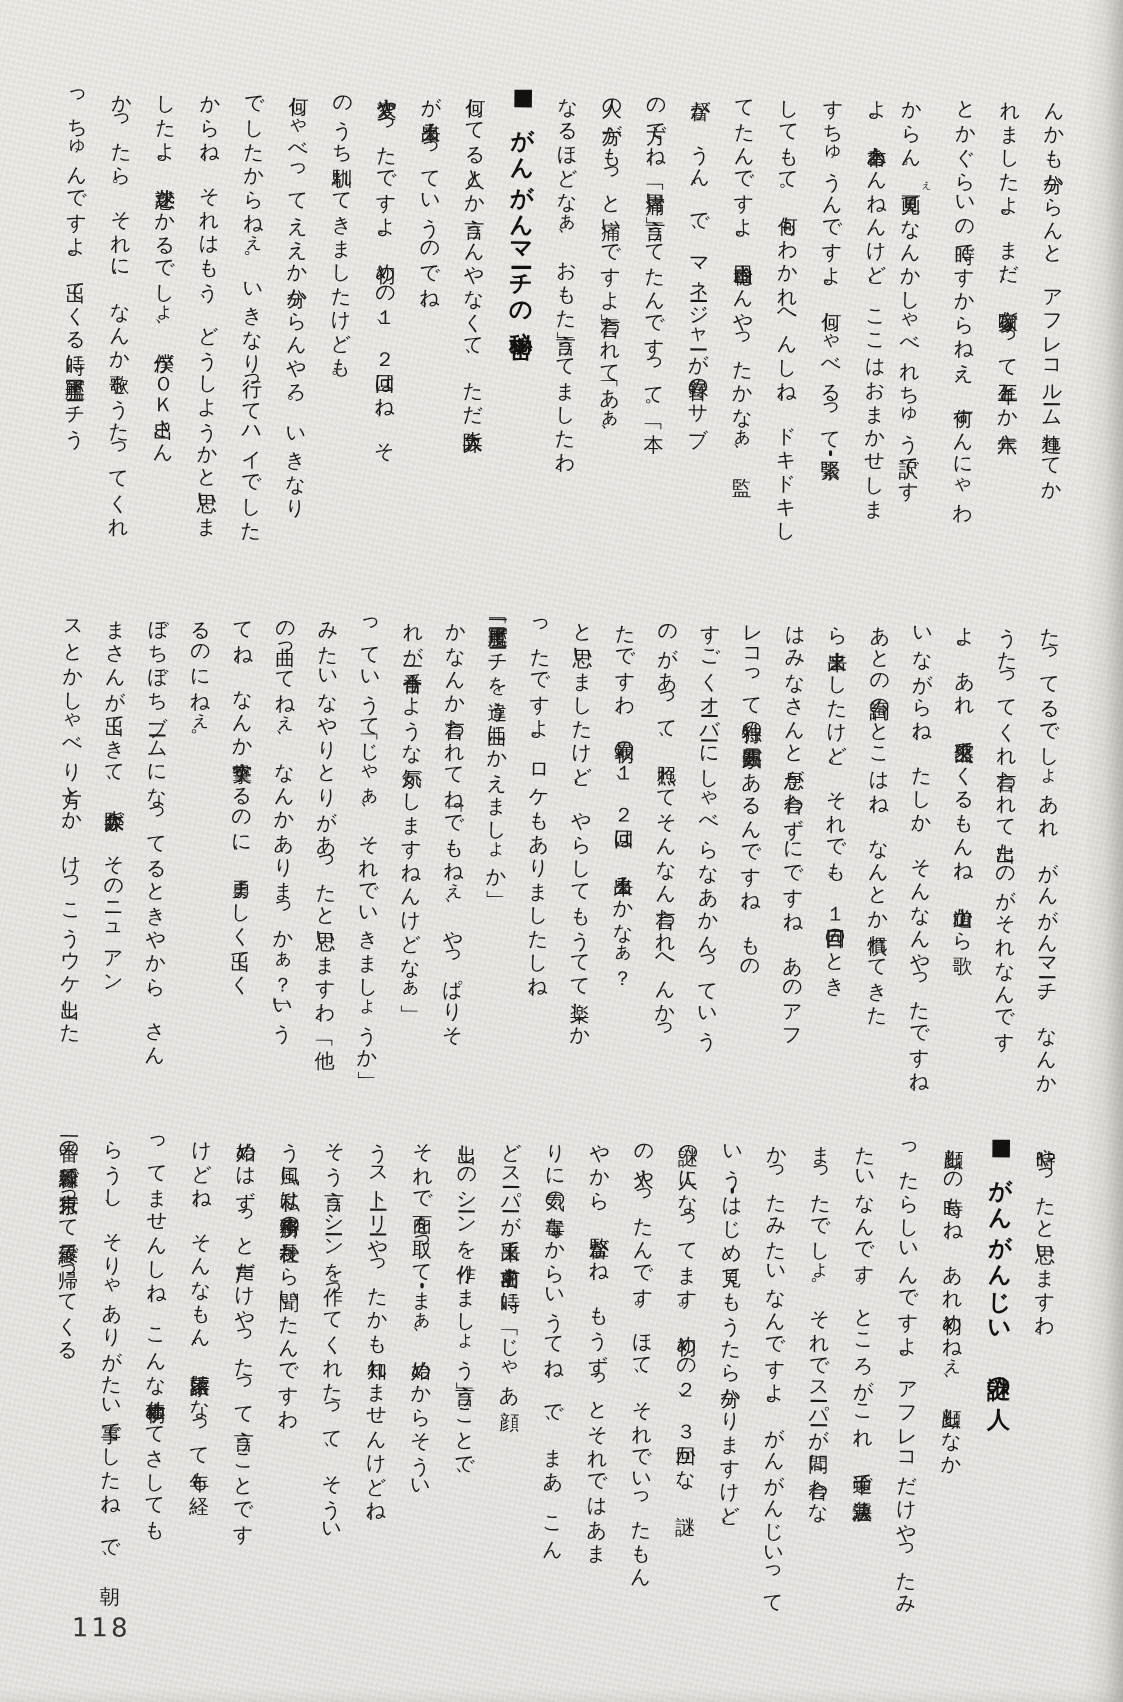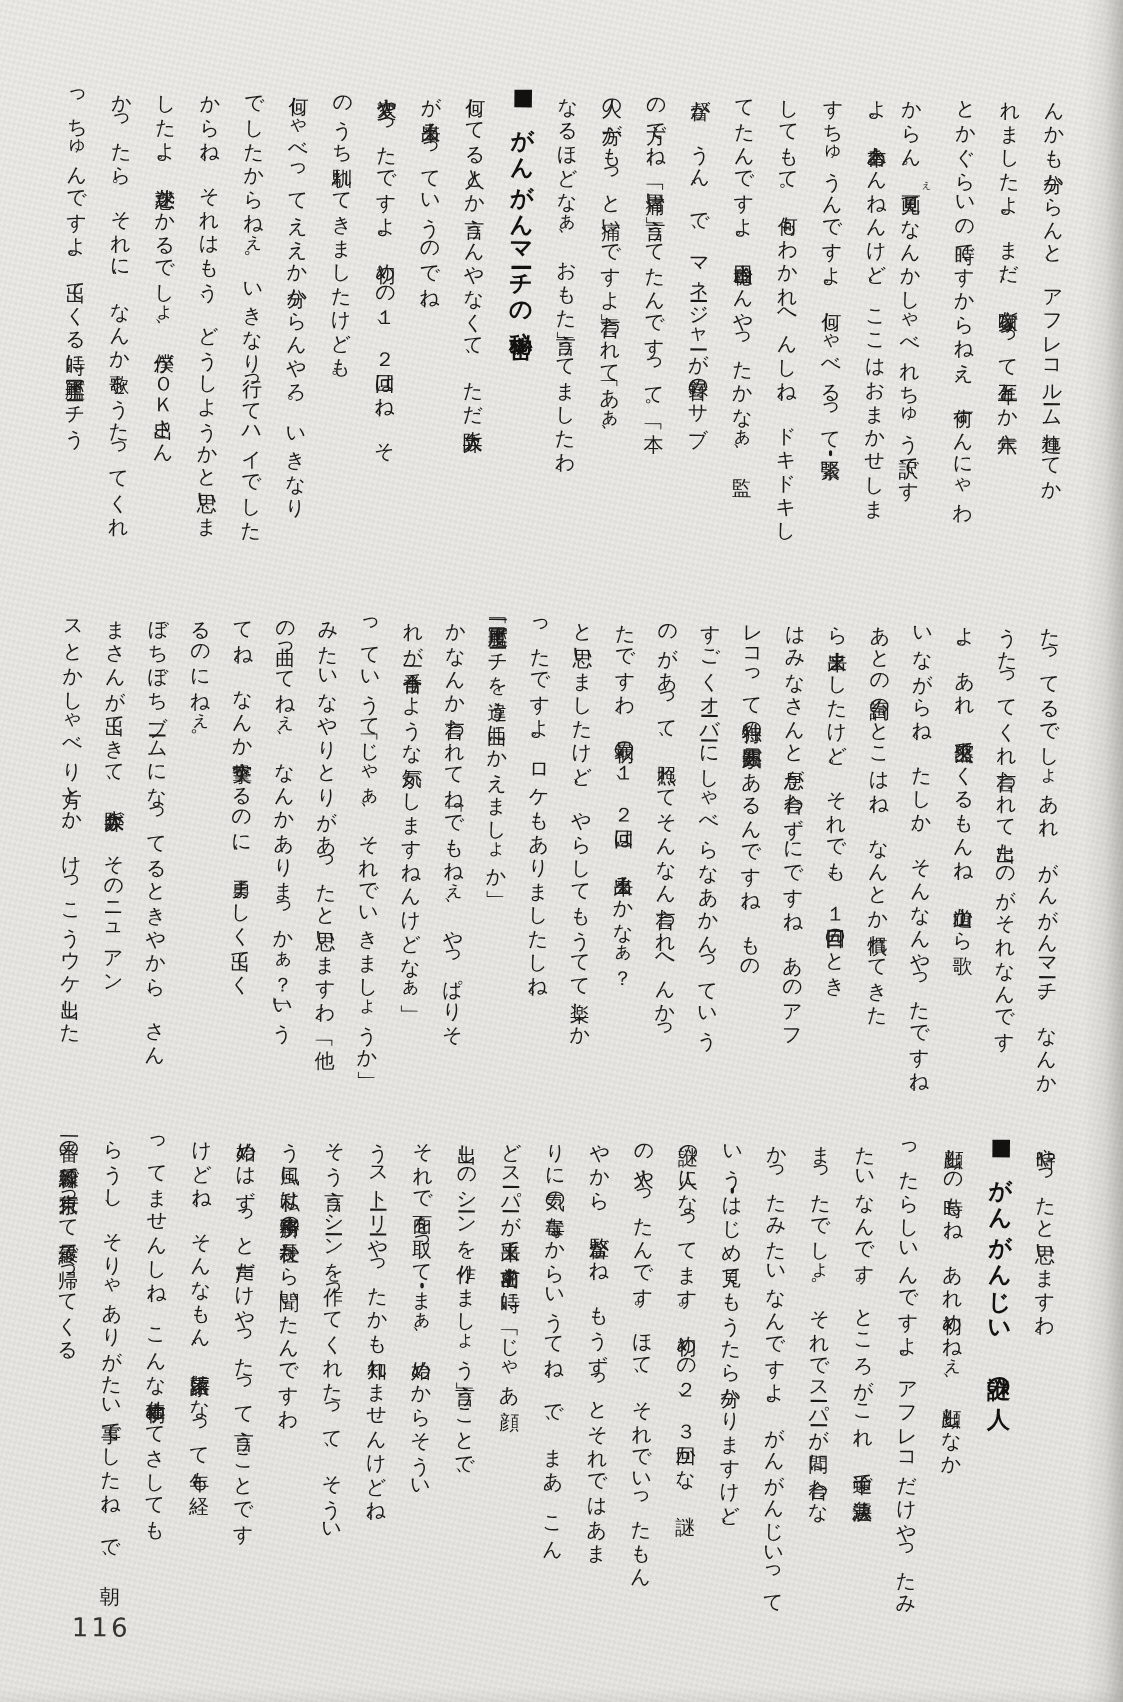--- a/index.html
+++ b/index.html
@@ -161,17 +161,17 @@
         <div class="col">うストーリーやったかも知れませんけどね。</div>
         <div class="col">そう言うシーンを作ってくれたって、そうい</div>
         <div class="col">う風に私は事務所の社長から聞いたんですわ。</div>
         <div class="col">始めはずっと声だけやったって言うことです</div>
         <div class="col">けどね。そんなもん、落語家になって年も経</div>
         <div class="col">ってませんしね、こんな仕事初めてさしても</div>
         <div class="col">らうし、そりゃありがたい事でしたね。で、朝</div>
         <div class="col">一番の新幹線で東京行って最終で帰ってくる</div>
       </div>
     </div>
-  <div class="page-number">116</div>
+  <div class="page-number">118</div>
 </div>
 
 <div class="edge-shadow-right"></div>
 <div class="edge-shadow-bottom"></div>
 
 </body></html>

